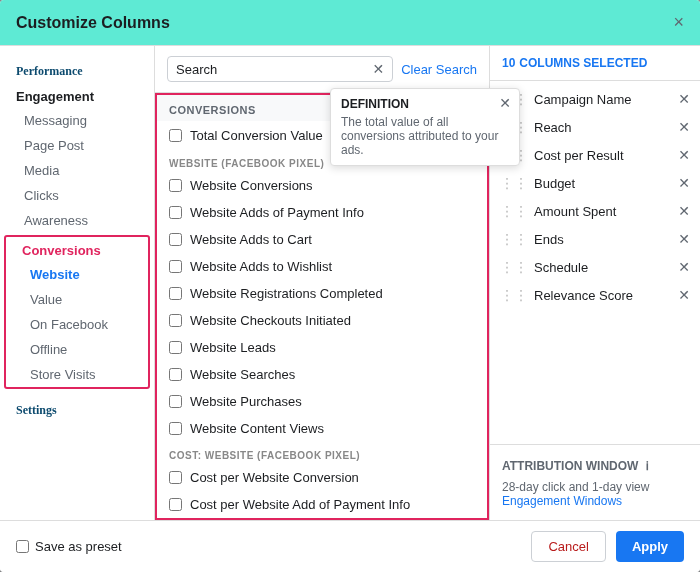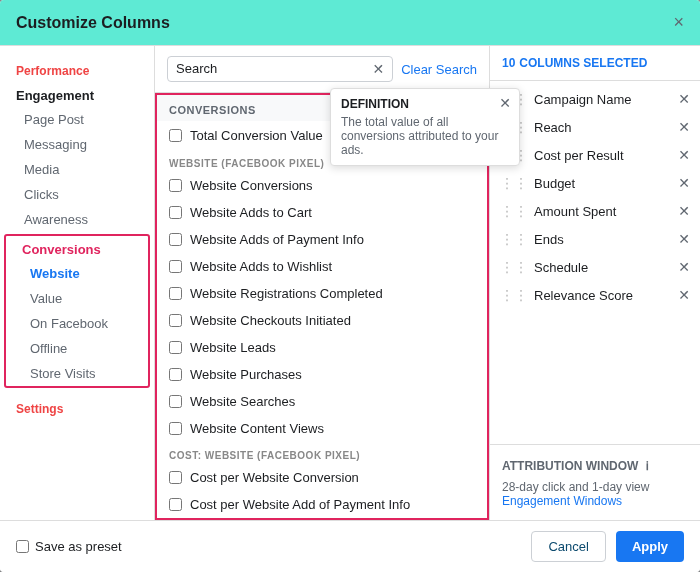--- a/index.html
+++ b/index.html
@@ -32,23 +32,24 @@
 
     
     .sidebar {
       width: 155px; min-width: 155px;
       border-right: 1px solid #ddd;
       padding: 12px 0;
       overflow-y: auto;
       background: #fff;
     }
     .sidebar-section-title {
-      font-size: 12px; font-weight: 700; color: #ef4444;
+      font-size: 12px; font-weight: 700; color: #0c4a6e;
       padding: 6px 16px 4px;
       text-transform: none;
+      font-family: Liberation Serif, serif;
     }
     .sidebar-item {
       padding: 5px 16px 5px 24px;
       color: #606770; cursor: pointer; font-size: 13px;
     }
     .sidebar-item.active { color: #1877f2; font-weight: 600; }
     .sidebar-section-header {
       padding: 6px 16px 4px;
       font-size: 13px; font-weight: 600; color: #1c1e21; cursor: pointer;
     }
@@ -67,21 +68,21 @@
       border-right: 1px solid #ddd;
       background: #fff;
       overflow: hidden;
     }
     .search-bar {
       padding: 10px 12px;
       display: flex; align-items: center; gap: 8px;
       border-bottom: 1px solid #ddd;
     }
     .search-input-wrap {
-      flex: 1; display: flex; align-items: flex-start;
+      flex: 1; display: flex; align-items: center;
       border: 1px solid #ccd0d5; border-radius: 4px;
       padding: 4px 8px; background: #fff;
     }
     .search-input-wrap input {
       border: none; outline: none; font-size: 13px; flex: 1; color: #1c1e21;
     }
     .search-clear { color: #606770; cursor: pointer; font-size: 14px; }
     .clear-search-btn {
       color: #1877f2; cursor: pointer; font-size: 13px; white-space: nowrap;
     }
@@ -179,21 +180,21 @@
       display: flex; align-items: center; justify-content: space-between;
       background: #fff;
     }
     .save-preset {
       display: flex; align-items: center; gap: 6px;
       color: #1c1e21; font-size: 13px; cursor: pointer;
     }
     .footer-right { display: flex; gap: 10px; }
     .btn-cancel {
       padding: 7px 16px; border: 1px solid #ccd0d5; border-radius: 4px;
-      background: #fff; color: #0c4a6e; cursor: pointer; font-size: 13px;
+      background: #fff; color: #b91c1c; cursor: pointer; font-size: 13px;
     }
     .btn-apply {
       padding: 7px 16px; border: none; border-radius: 4px;
       background: #1877f2; color: #fff; cursor: pointer; font-size: 13px; font-weight: 600;
     }
   </style>
 </head>
 <body>
 
 <div class="modal-overlay">
@@ -203,22 +204,22 @@
       <span class="modal-header-title">Customize Columns</span>
       <span class="modal-close">×</span>
     </div>
 
     <div class="modal-body">
 
       <div class="sidebar">
         <div class="sidebar-section-title">Performance</div>
 
         <div class="sidebar-section-header">Engagement</div>
+        <div class="sidebar-item">Messaging</div>
         <div class="sidebar-item">Page Post</div>
-        <div class="sidebar-item">Messaging</div>
         <div class="sidebar-item">Media</div>
         <div class="sidebar-item">Clicks</div>
         <div class="sidebar-item">Awareness</div>
 
         <div class="sidebar-group-highlighted">
           <div class="sidebar-section-header">Conversions</div>
           <div class="sidebar-item active">Website</div>
           <div class="sidebar-item">Value</div>
           <div class="sidebar-item">On Facebook</div>
           <div class="sidebar-item">Offline</div>
@@ -249,50 +250,50 @@
             <label for="tcv">Total Conversion Value</label>
             <span class="info-icon">ℹ</span>
           </div>
 
           <div class="sub-section-label">WEBSITE (FACEBOOK PIXEL)</div>
           <div class="column-item">
             <input type="checkbox" id="wc" style="">
             <label for="wc">Website Conversions</label>
           </div>
           <div class="column-item">
+            <input type="checkbox" id="wap" style="">
+            <label for="wap">Website Adds of Payment Info</label>
+          </div>
+          <div class="column-item">
             <input type="checkbox" id="wac" style="">
             <label for="wac">Website Adds to Cart</label>
           </div>
           <div class="column-item">
-            <input type="checkbox" id="wap" style="">
-            <label for="wap">Website Adds of Payment Info</label>
-          </div>
-          <div class="column-item">
             <input type="checkbox" id="waw" style="">
             <label for="waw">Website Adds to Wishlist</label>
           </div>
           <div class="column-item">
             <input type="checkbox" id="wr" style="">
             <label for="wr">Website Registrations Completed</label>
           </div>
           <div class="column-item">
             <input type="checkbox" id="wch" style="">
             <label for="wch">Website Checkouts Initiated</label>
           </div>
           <div class="column-item">
             <input type="checkbox" id="wl" style="">
             <label for="wl">Website Leads</label>
           </div>
           <div class="column-item">
+            <input type="checkbox" id="ws" style="">
+            <label for="ws">Website Searches</label>
+          </div>
+          <div class="column-item">
             <input type="checkbox" id="wp" style="">
             <label for="wp">Website Purchases</label>
-          </div>
-          <div class="column-item">
-            <input type="checkbox" id="ws" style="">
-            <label for="ws">Website Searches</label>
           </div>
           <div class="column-item">
             <input type="checkbox" id="wcv" style="">
             <label for="wcv">Website Content Views</label>
           </div>
 
           <div class="sub-section-label">COST: WEBSITE (FACEBOOK PIXEL)</div>
           <div class="column-item">
             <input type="checkbox" id="cwc" style="">
             <label for="cwc">Cost per Website Conversion</label>

